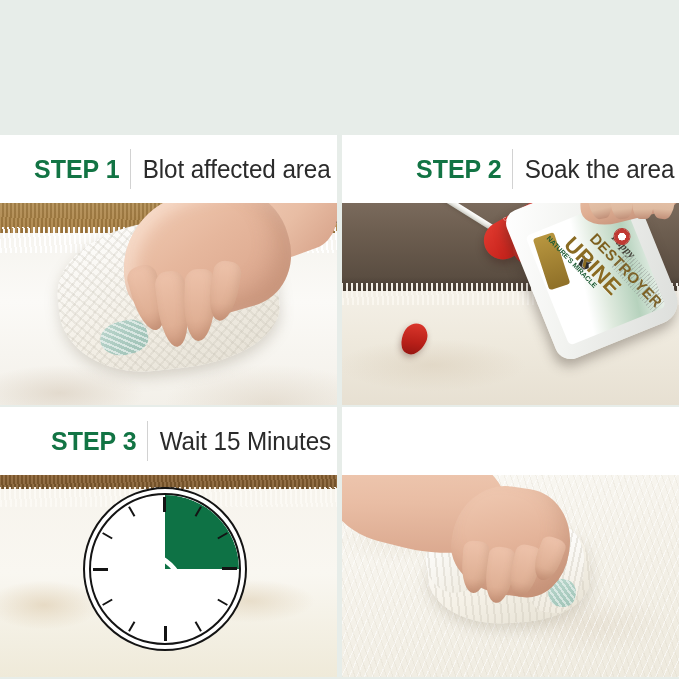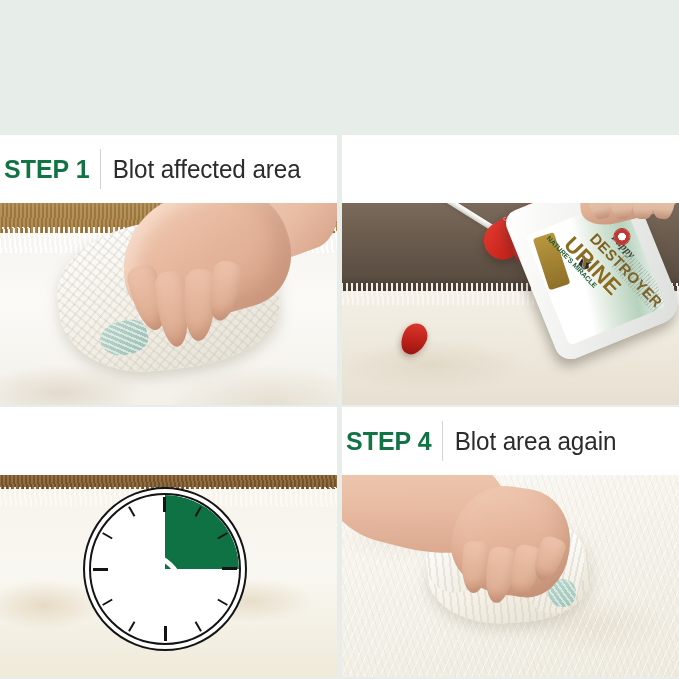--- a/index.html
+++ b/index.html
@@ -68,21 +68,21 @@
   
   .caption {
     position: absolute;
     left: 0;
     top: 0;
     width: 337px;
     height: 68px;
     background: #ffffff;
     display: flex;
     align-items: center;
-    justify-content: flex-start;
+    justify-content: flex-end;
     z-index: 5;
   }
   .caption-inner {
     display: flex;
     align-items: center;
     white-space: nowrap;
   }
   .step-label {
     font-family: "Liberation Sans Narrow", "Liberation Sans", sans-serif;
     font-weight: bold;
@@ -532,20 +532,27 @@
             <div class="sc2-backpanel"></div>
           </div>
         </div>
 
         <div class="sc2-hand"></div>
         <div class="sc2-hf sc2-hf1"></div>
         <div class="sc2-hf sc2-hf2"></div>
         <div class="sc2-hf sc2-hf3"></div>
         <div class="sc2-hf sc2-hf4"></div>
       </div>
+      <div class="caption">
+        <div class="caption-inner">
+          <span class="step-label">STEP 2</span>
+          <span class="caption-divider"></span>
+          <span class="step-text">Soak the area</span>
+        </div>
+      </div>
     </div>
 
     <div class="panel col-l row-b">
       <div class="photo">
         <div class="sc3-brown"></div>
         <div class="sc3-rug"></div>
 
         <div class="clock">
           <div class="clock-outer"></div>
           <div class="clock-inner">
@@ -584,43 +591,43 @@
                 <i></i>
               </div>
             <div class="clock-tick" style="transform:rotate(330deg)">
                 <i></i>
               </div>
             <svg class="clock-arrow" viewBox="0 0 152 152">
               <path d="M 30 62 A 48 48 0 0 1 96 100" fill="none" stroke="#ffffff" stroke-width="5" stroke-linecap="round"></path>
               <path d="M 88 90 L 97 106 L 106 92 Z" fill="#ffffff"></path>
             </svg>
           </div>
+        </div>
+      </div>
+      <div class="caption">
+        <div class="caption-inner">
+          <span class="step-label">STEP 3</span>
+          <span class="caption-divider"></span>
+          <span class="step-text">Wait 15 Minutes</span>
         </div>
       </div>
     </div>
 
     <div class="panel col-r row-b">
       <div class="photo">
         <div class="sc4-rug">
           <div class="sc4-spec"></div>
         </div>
         <div class="sc4-cloth"></div>
         <div class="sc4-cloth2"></div>
         <div class="sc4-cloth3"></div>
         <div class="sc4-teal"></div>
         <div class="sc4-arm"></div>
         <div class="sc4-hand"></div>
         <div class="sc4-f sc4-f1"></div>
         <div class="sc4-f sc4-f2"></div>
         <div class="sc4-f sc4-f3"></div>
         <div class="sc4-f sc4-f4"></div>
       </div>
-      <div class="caption">
-        <div class="caption-inner">
-          <span class="step-label">STEP 4</span>
-          <span class="caption-divider"></span>
-          <span class="step-text">Blot area again</span>
-        </div>
-      </div>
     </div>
 
   </div>
 </div>
 
 </body></html>

